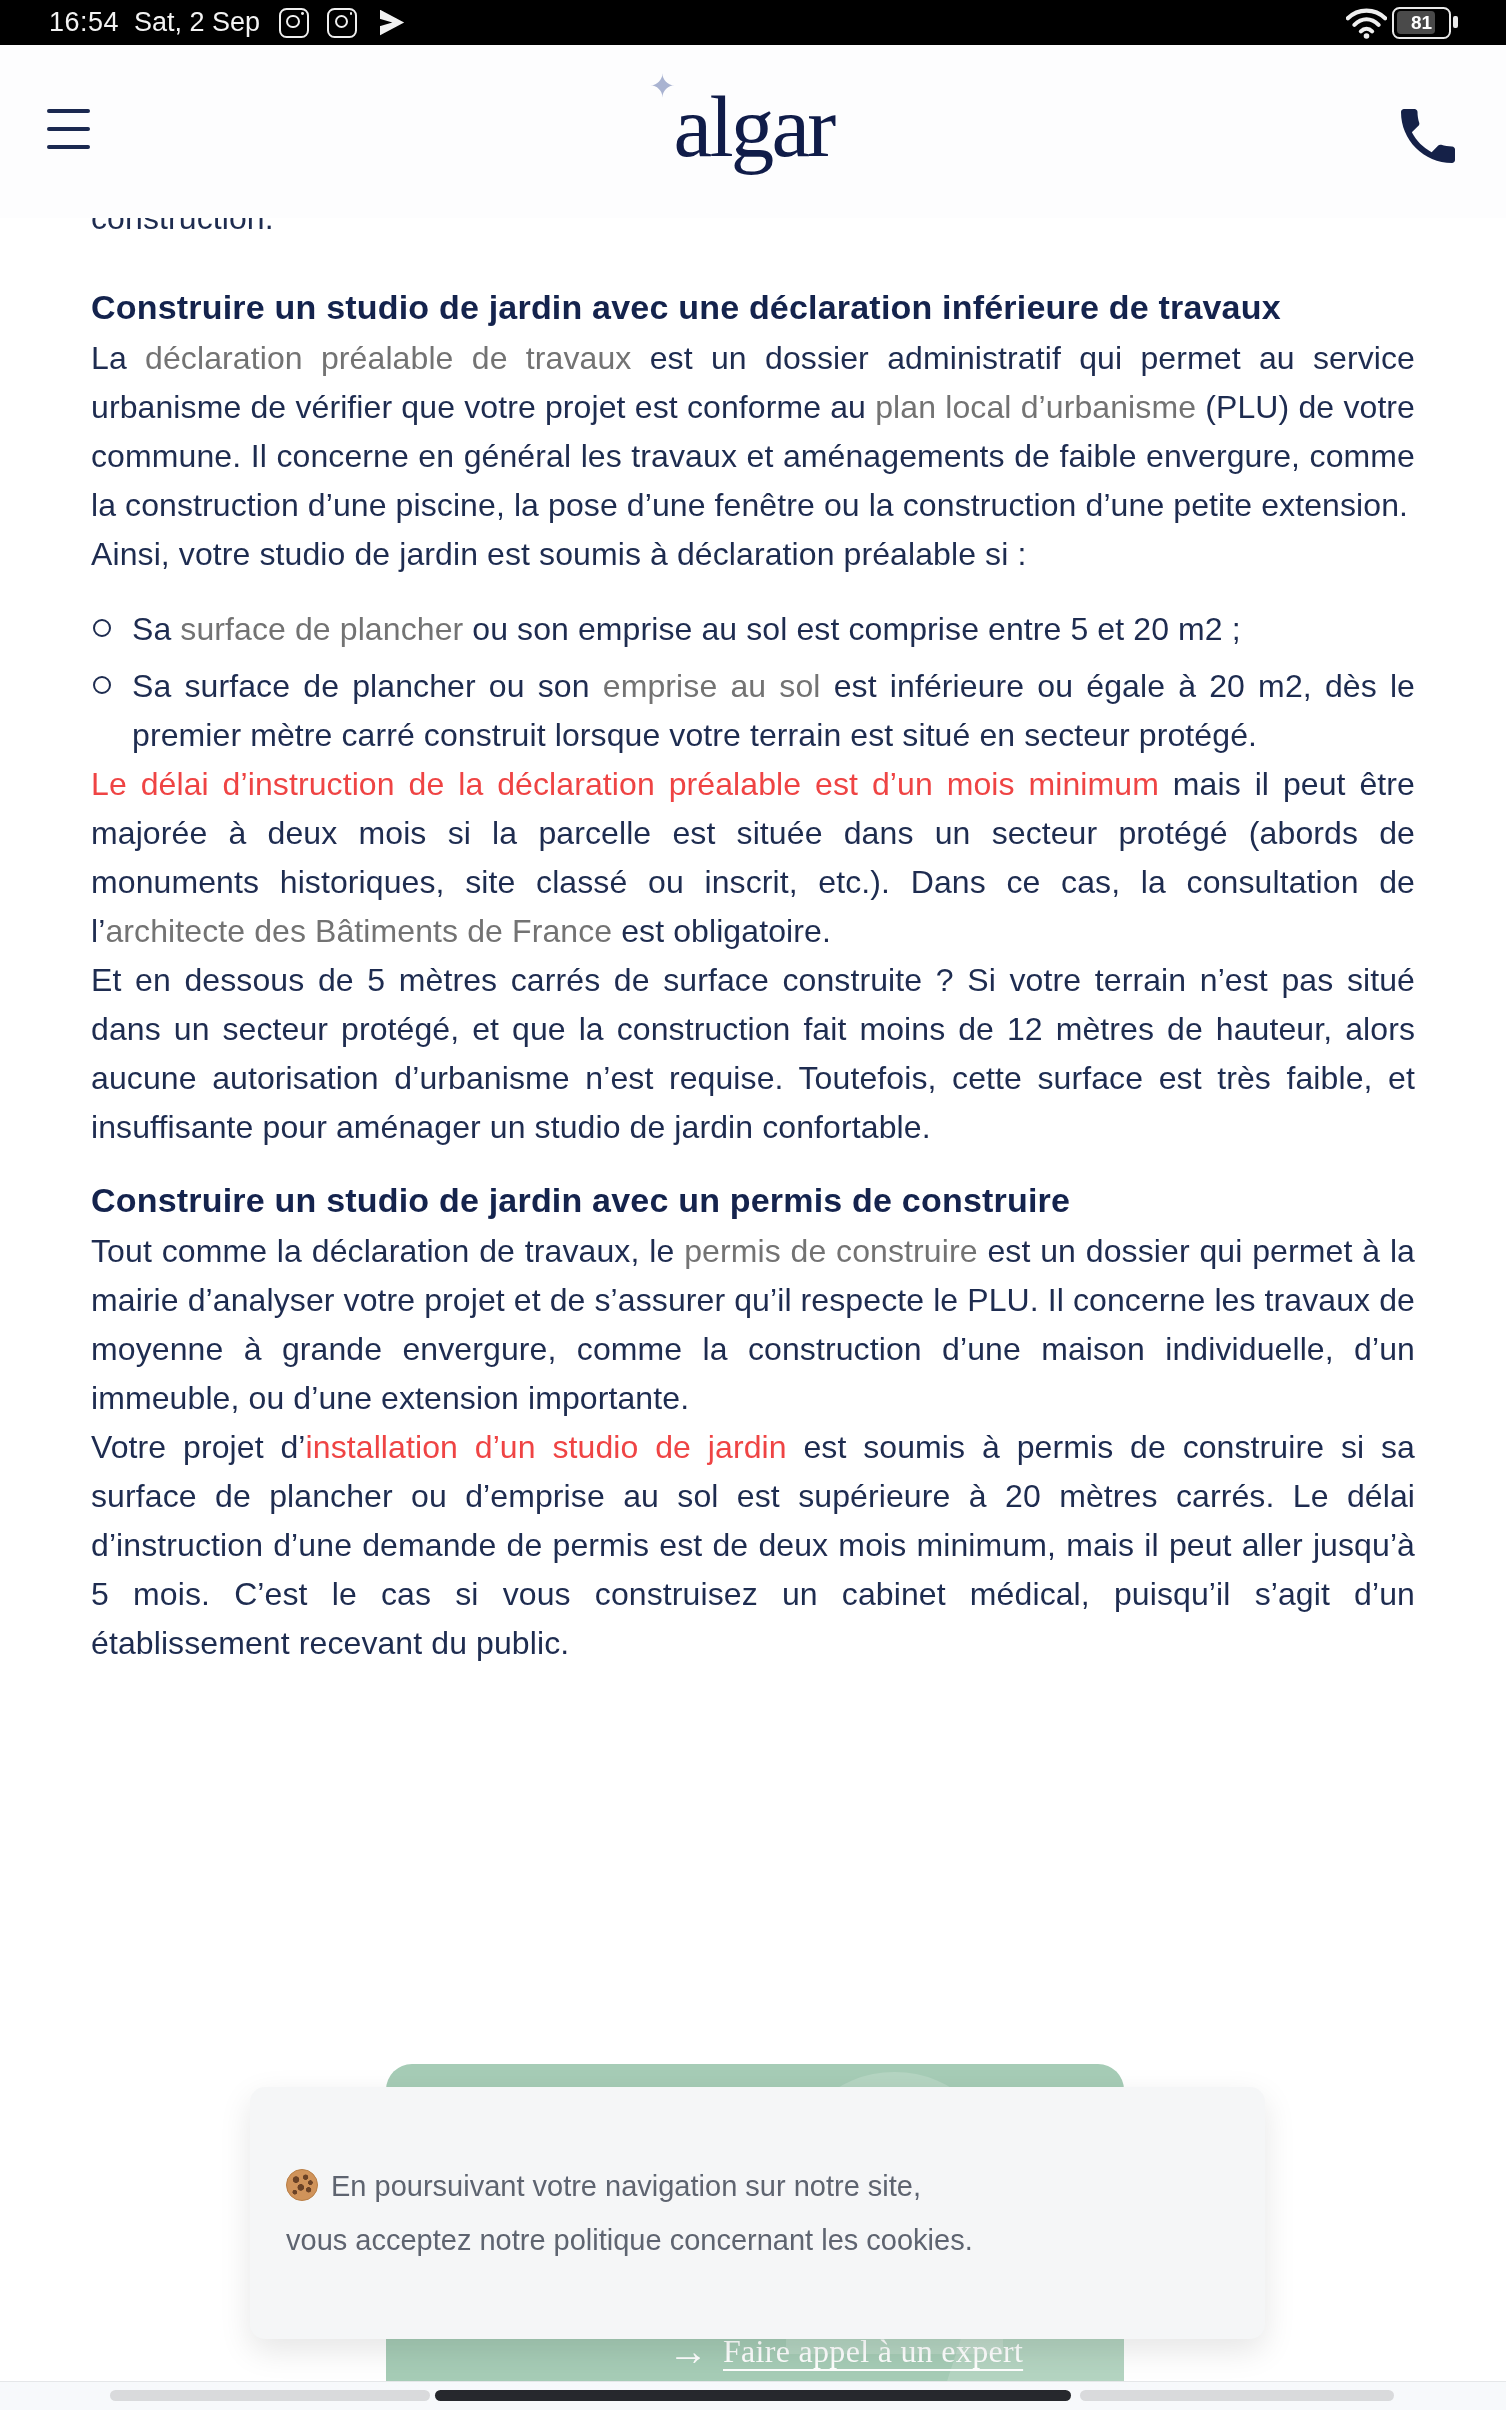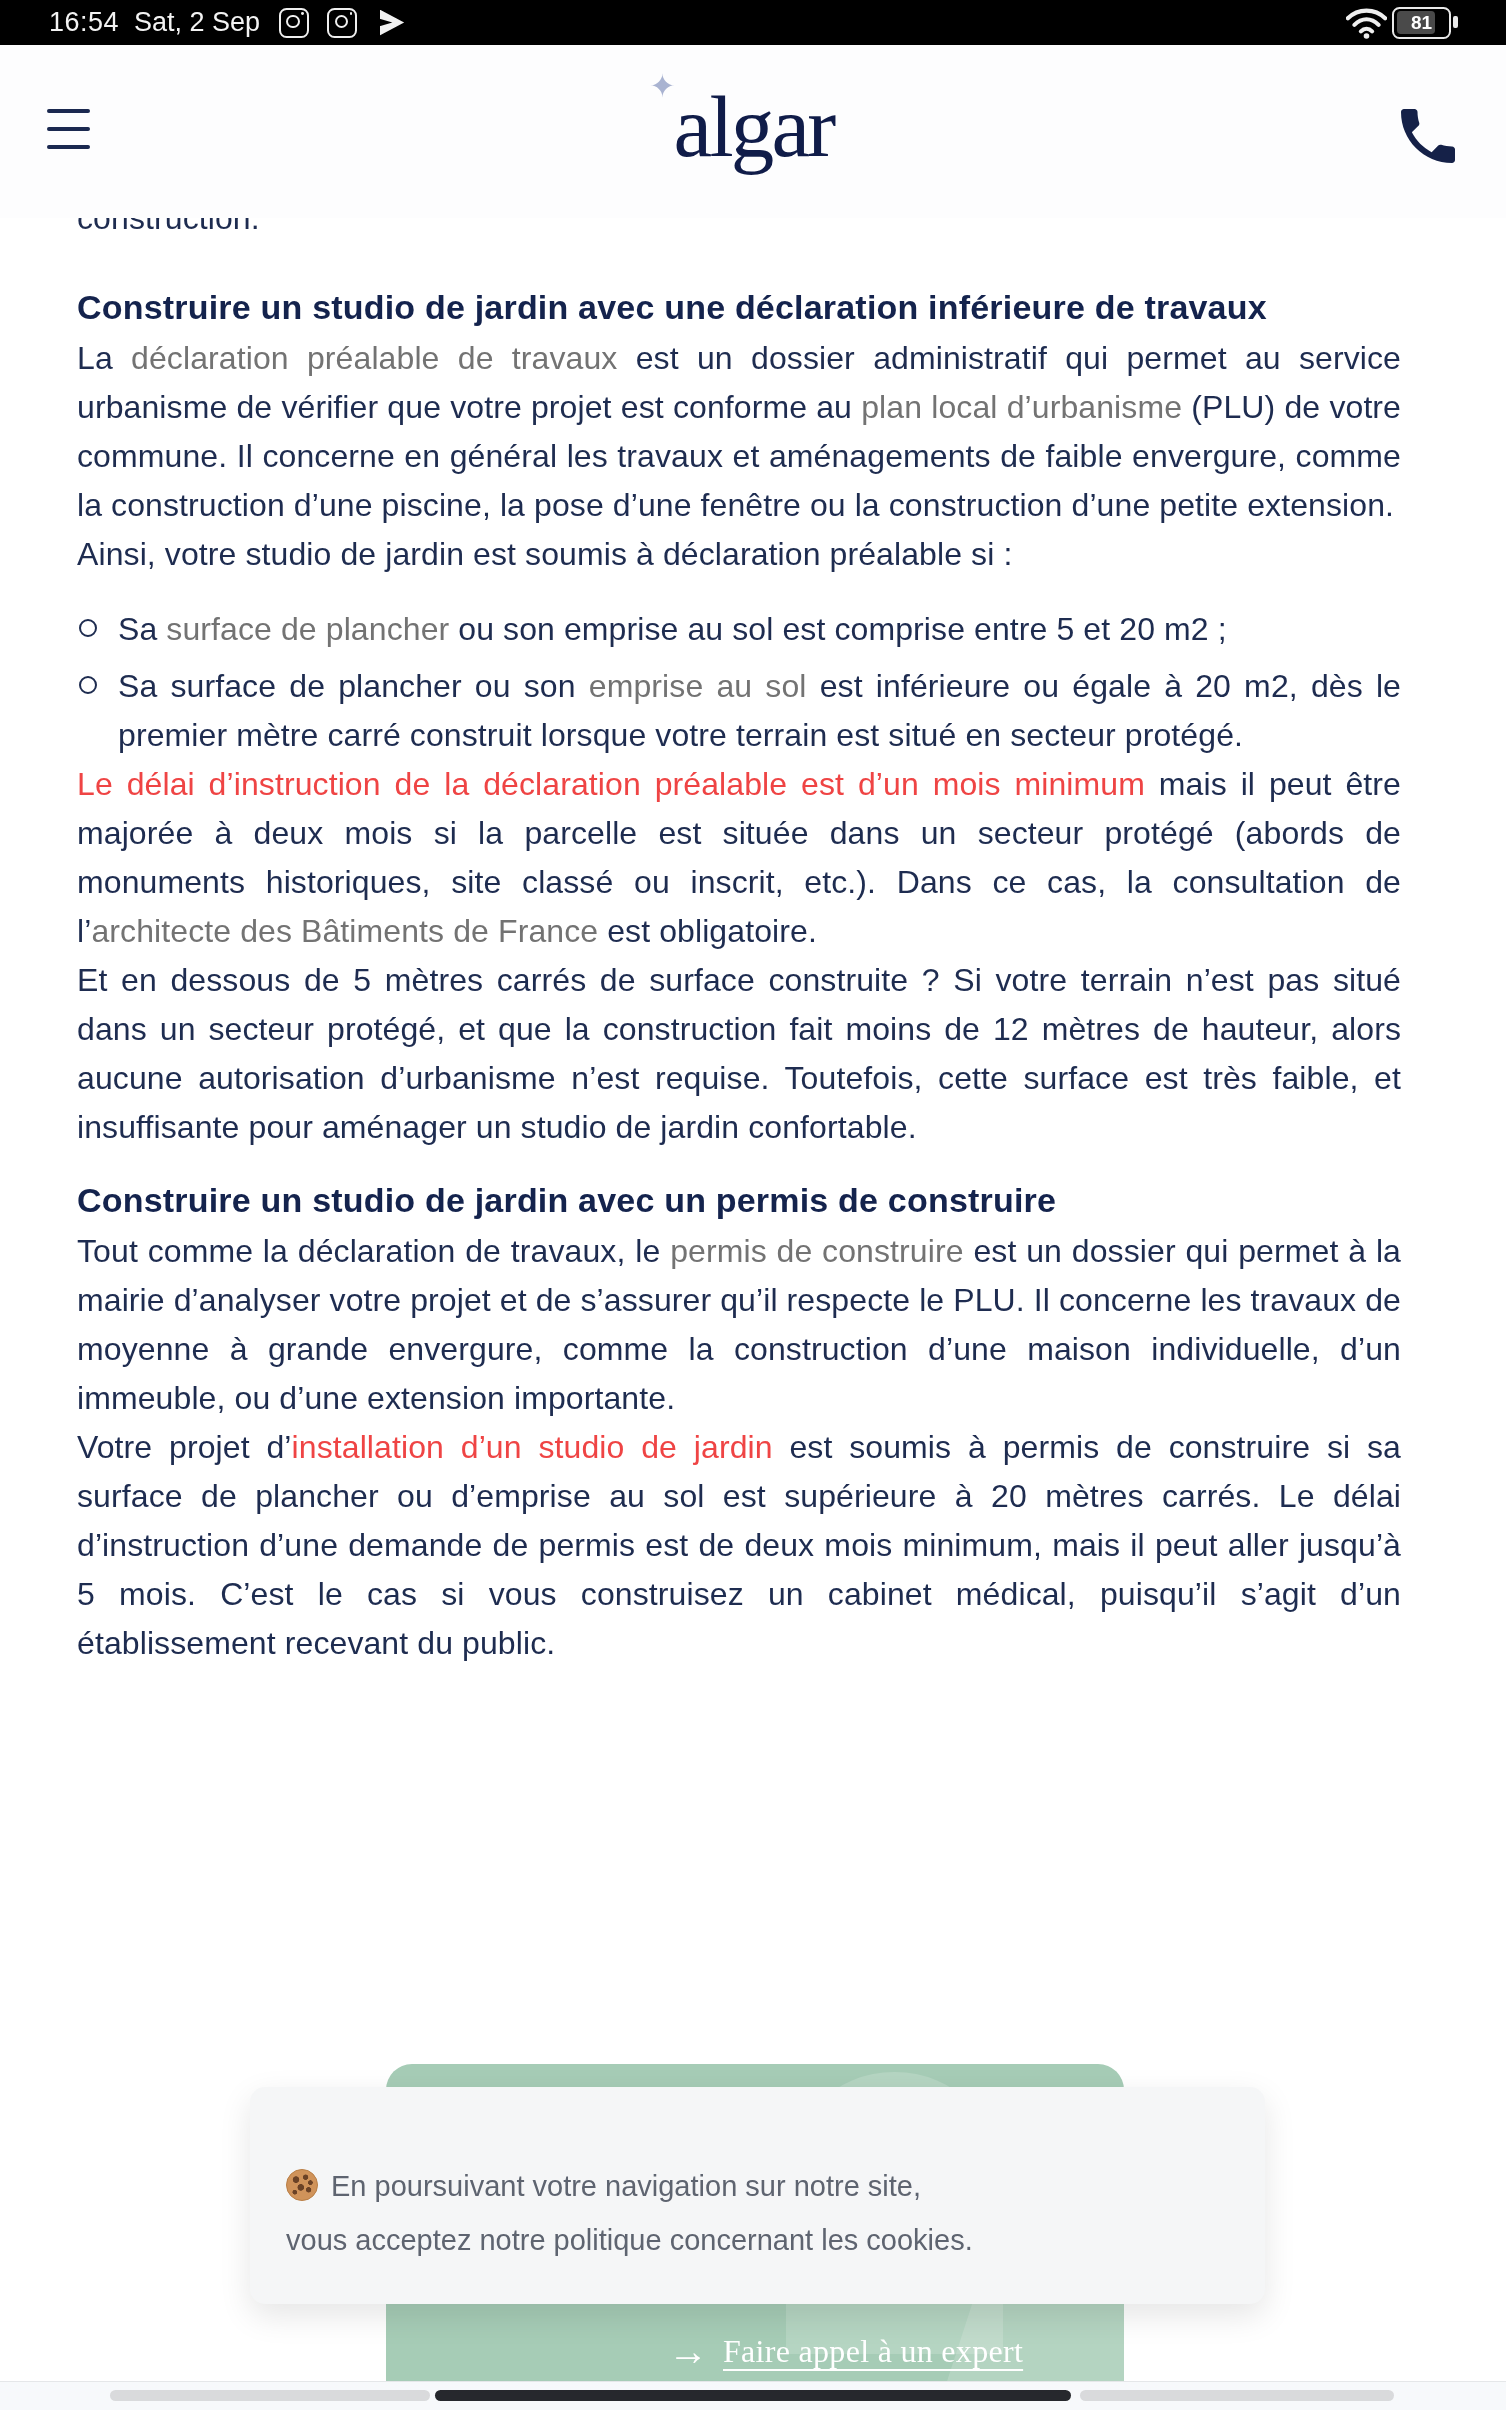--- a/index.html
+++ b/index.html
@@ -39,21 +39,21 @@
   .hamburger span{display:block;width:43px;height:4.2px;background:#1b2950;border-radius:1.9px;}
   .logo-wrap{position:absolute;left:0;right:0;top:38px;text-align:center;}
   .logo-text{
     font-family:"Liberation Serif","DejaVu Serif",serif;font-size:87px;line-height:1;
     color:#101c49;letter-spacing:-2.8px;position:relative;display:inline-block;font-weight:500;
   }
   .logo-sparkle{position:absolute;left:-24.5px;top:-13px;font-size:32px;color:#a9b3d1;letter-spacing:0;}
   .phone-btn{position:absolute;right:43px;top:55px;width:72px;height:72px;cursor:pointer;}
   
   .content{
-    position:absolute;left:77px;top:194px;width:1324px;z-index:1;
+    position:absolute;left:91px;top:194px;width:1324px;z-index:1;
     color:#1e2c50;font-size:32px;line-height:49px;text-align:justify;
     letter-spacing:0.1px;
   }
   .content p{margin:0;}
   .clipped-line{text-align:left;}
   h2{
     margin:0;font-size:34px;line-height:53px;color:#14234d;font-weight:700;
     text-align:left;letter-spacing:0.2px;
   }
   .h-dp{margin-top:38px;}
@@ -84,21 +84,21 @@
     position:absolute;left:282px;bottom:9.4px;display:flex;align-items:center;gap:15px;
     color:#ffffff;cursor:pointer;
   }
   .cta-arrow{font-size:40px;line-height:1;}
   .cta-label{
     font-size:32px;line-height:41px;text-decoration:underline;
     text-underline-offset:6.6px;text-decoration-thickness:1.9px;letter-spacing:0.3px;font-family:Liberation Serif, serif;
   }
   
   .cookie-banner{
-    position:absolute;left:250px;top:2087px;width:1015px;height:217px;
+    position:absolute;left:250px;top:2087px;width:1015px;height:252px;
     background:#f5f6f7;border-radius:15px;z-index:3;
     box-shadow:0 11.3px 32px rgba(0,0,0,.10);
     padding:72px 38px 0 36px;box-sizing:border-box;
     color:#5e6470;font-size:29px;line-height:54px;
   }
   .cookie-line{white-space:nowrap;}
   .cookie-glyph{
     display:inline-block;width:32px;height:32px;border-radius:50%;
     vertical-align:-4.7px;margin-right:13px;
     background:

